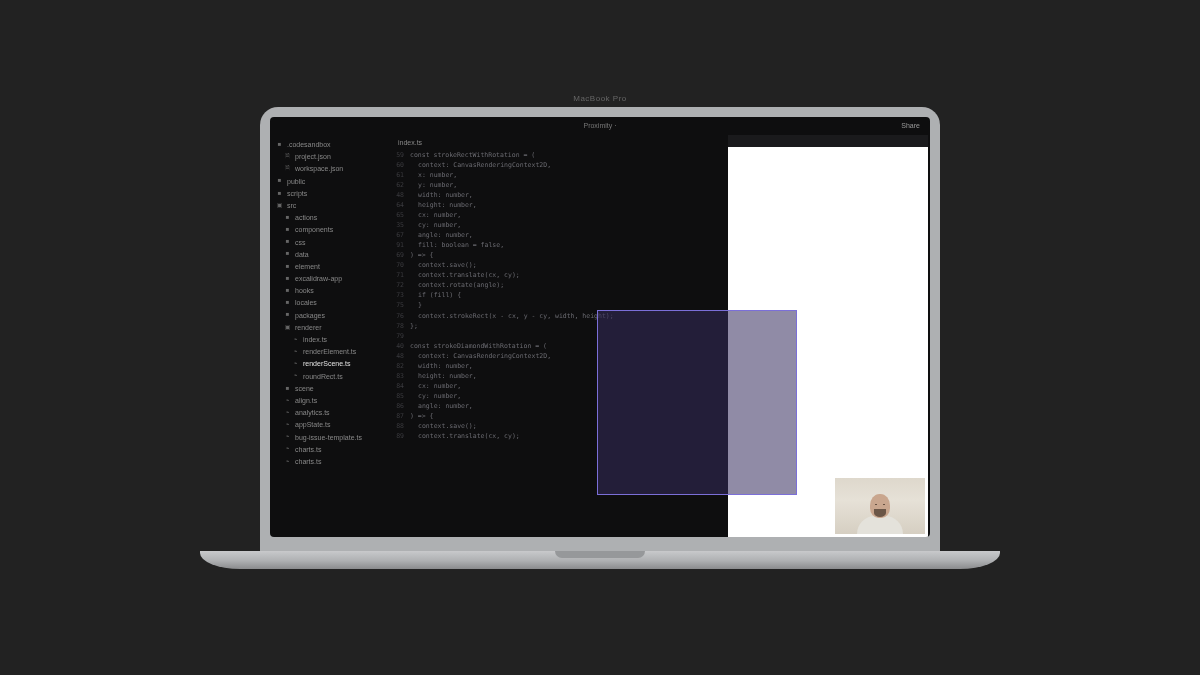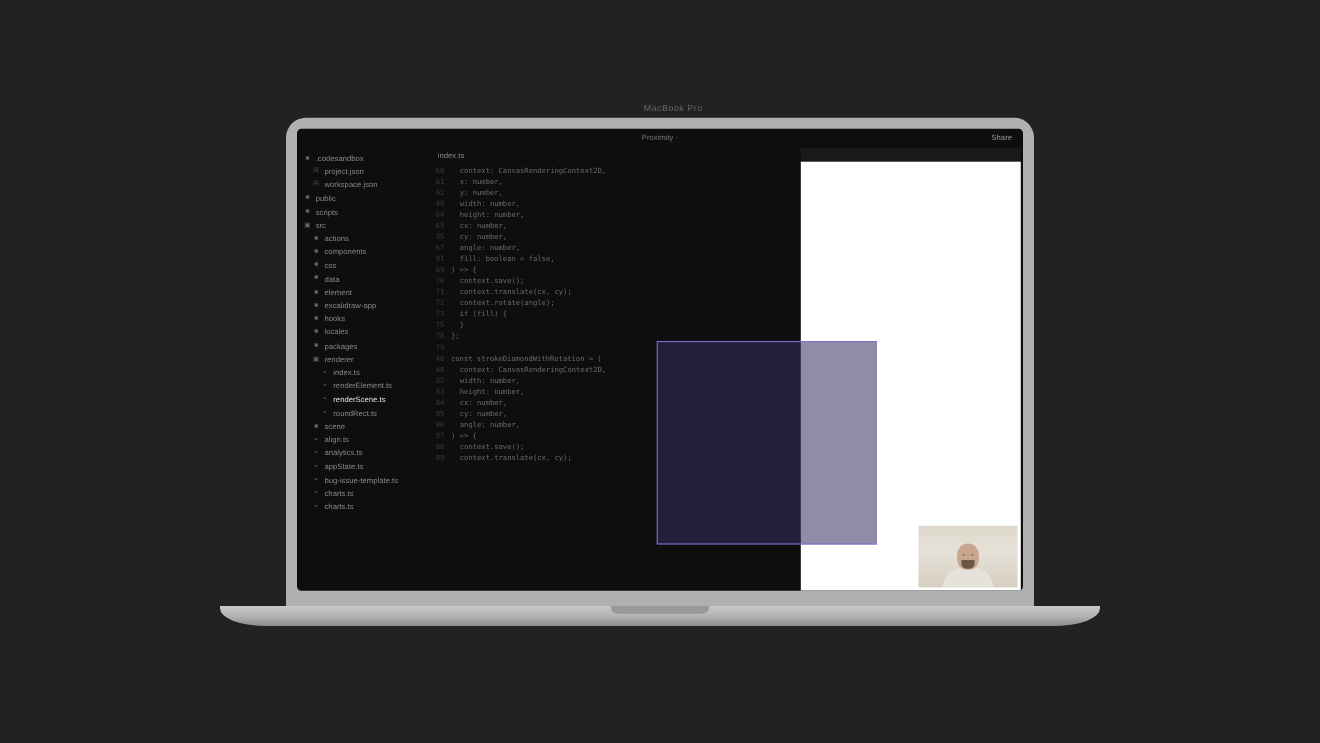--- a/index.html
+++ b/index.html
@@ -49,21 +49,20 @@
       border-radius: 0 0 10px 10px;
     }
     .macbook-label {
       position: absolute;
       top: -13px;
       left: 50%;
       transform: translateX(-50%);
       color: #666;
       font-size: 8px;
       letter-spacing: 0.5px;
-      margin-left: 12px;
     }
     .topbar {
       height: 18px;
       display: flex;
       align-items: center;
       justify-content: space-between;
       padding: 0 10px;
       color: #777;
       font-size: 7px;
     }
@@ -321,20 +320,24 @@
             <div class="tree-item d1">
               <span class="tree-icon">⌁</span>
               <span>charts.ts</span>
             </div>
           </div>
 
         <div class="editor">
           <div class="editor-tab">index.ts</div>
           <div class="code-lines" id="code">
               <div class="code-line">
+                <span class="line-num">59</span>
+                <span class="line-txt i0">const strokeRectWithRotation = (</span>
+              </div>
+              <div class="code-line">
                 <span class="line-num">60</span>
                 <span class="line-txt i1">context: CanvasRenderingContext2D,</span>
               </div>
               <div class="code-line">
                 <span class="line-num">61</span>
                 <span class="line-txt i1">x: number,</span>
               </div>
               <div class="code-line">
                 <span class="line-num">62</span>
                 <span class="line-txt i1">y: number,</span>
@@ -379,20 +382,24 @@
                 <span class="line-num">72</span>
                 <span class="line-txt i1">context.rotate(angle);</span>
               </div>
               <div class="code-line">
                 <span class="line-num">73</span>
                 <span class="line-txt i1">if (fill) {</span>
               </div>
               <div class="code-line">
                 <span class="line-num">75</span>
                 <span class="line-txt i1">}</span>
+              </div>
+              <div class="code-line">
+                <span class="line-num">76</span>
+                <span class="line-txt i1">context.strokeRect(x - cx, y - cy, width, height);</span>
               </div>
               <div class="code-line">
                 <span class="line-num">78</span>
                 <span class="line-txt i0">};</span>
               </div>
               <div class="code-line">
                 <span class="line-num">79</span>
                 <span class="line-txt i0"></span>
               </div>
               <div class="code-line">

